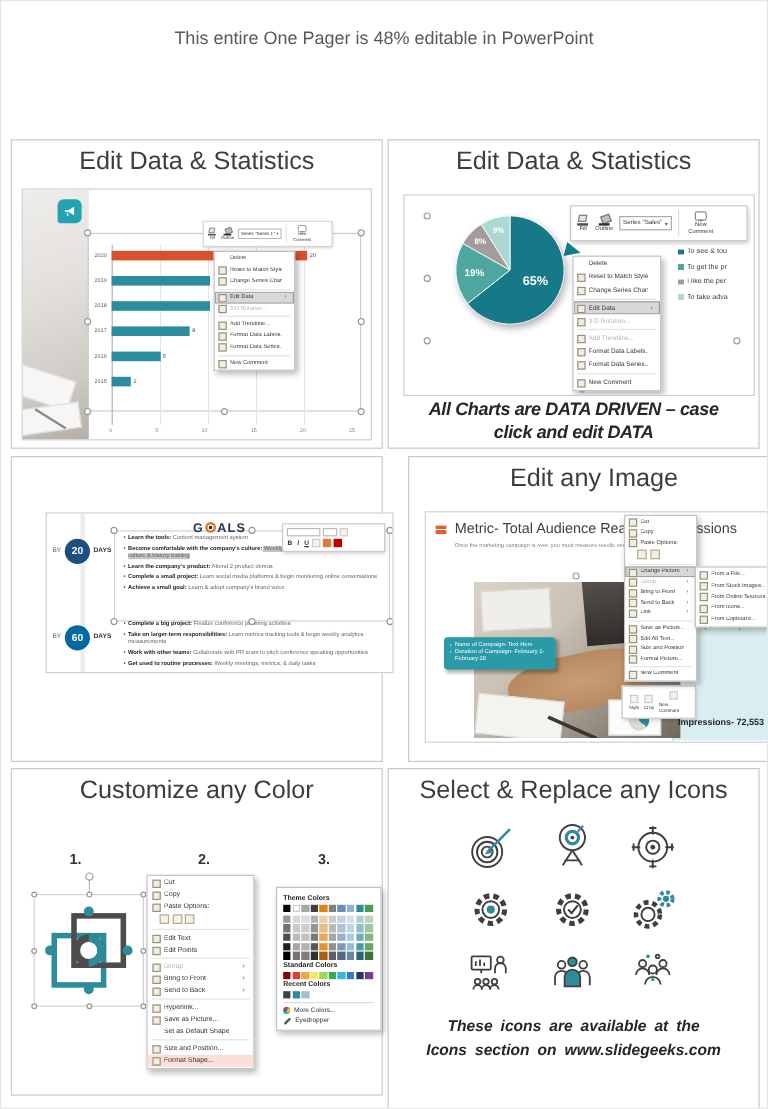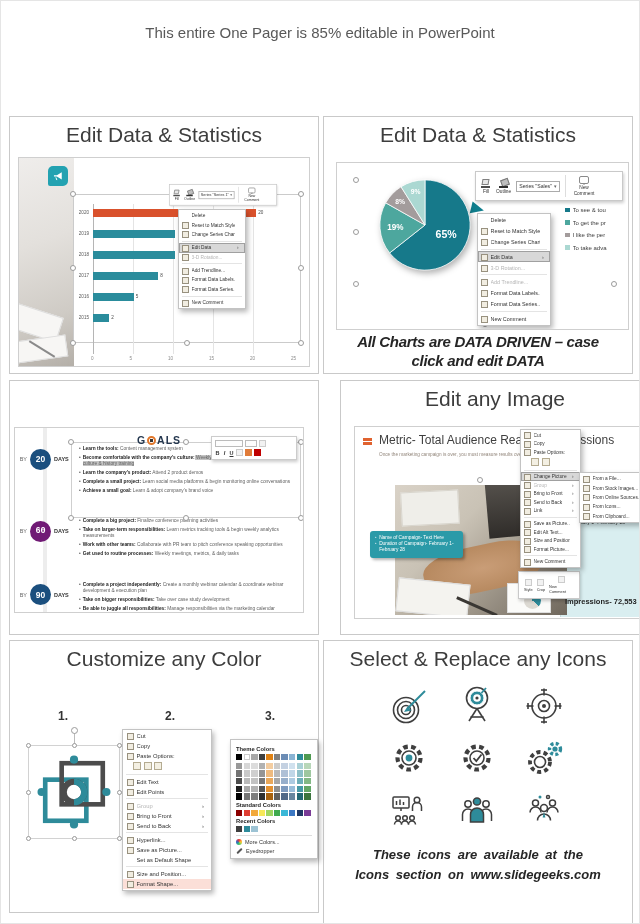--- a/index.html
+++ b/index.html
@@ -11,21 +11,21 @@
   .ptitle{text-align:center;font-size:21px;color:#3d3d3d;margin-top:6px;font-weight:400;}
   #p1{left:8px;top:115px;width:310px;height:258px;}
   #p2{left:322px;top:115px;width:310px;height:258px;}
   #p3{left:8px;top:379px;width:310px;height:255px;}
   #p4{left:339px;top:379px;width:310px;height:255px;}
   #p5{left:8px;top:639px;width:310px;height:273px;}
   #p6{left:322px;top:639px;width:310px;height:347px;}
   .shot{position:absolute;border:1px solid #cfcfcf;background:#fff;overflow:hidden;}
   #shot1{left:8px;top:40px;width:292px;height:210px;}
   #shot2{left:12px;top:45px;width:293px;height:168px;}
-  #shot3{left:4px;top:46px;width:290px;height:186px;}
+  #shot3{left:28px;top:46px;width:290px;height:134px;}
   #shot4{left:13px;top:45px;width:294px;height:193px;}
   
   .menu{position:absolute;background:#fff;border:1px solid #c3c3c3;box-shadow:2px 3px 5px rgba(0,0,0,.28);z-index:6;padding:1px 0;}
   .mi{display:flex;align-items:center;gap:2.5px;color:#333;}
   .mic{flex:0 0 7px;height:6px;position:relative;}
   .mic.box::before{content:"";position:absolute;left:0;top:0;width:5px;height:5px;border:1px solid #98917f;background:#f1ede1;}
   .mil{flex:1;white-space:nowrap;overflow:hidden;}
   .mia{flex:0 0 5px;color:#555;}
   .mi.dis{color:#b5b5b5;}
   .mi.hl{background:#d8d8d8;box-shadow:inset 0 0 0 1px #a0a0a0;}
@@ -139,21 +139,21 @@
   .eyeic{width:7px;height:2px;background:#555;transform:rotate(-45deg);border-radius:1px;}
   .pksep{border-top:1px solid #ddd;margin-top:3px;}
   
   .icocell{position:absolute;width:38px;height:38px;}
   .inote{position:absolute;left:4px;right:4px;top:204px;text-align:center;font-weight:bold;font-style:italic;font-size:13px;color:#262626;line-height:1.5;word-spacing:3px;}
 </style>
 </head>
 <body>
 
 <div class="hdr">
-  <p>This entire One Pager is 85% editable in PowerPoint</p>
+  <p>This entire One Pager is 48% editable in PowerPoint</p>
 </div>
 
 <div class="panel" id="p1">
   <div class="ptitle">Edit Data &amp; Statistics</div>
   <div class="shot" id="shot1">
     <div id="pstrip">
       <div class="sheet" style="left:-6px;bottom:30px;width:48px;height:26px;transform:rotate(18deg);"></div>
       <div class="sheet" style="left:-4px;bottom:6px;width:52px;height:22px;transform:rotate(-8deg);"></div>
       <div style="position:absolute;left:8px;bottom:16px;width:30px;height:2px;background:#8a8a8a;transform:rotate(32deg);"></div>
     </div>
@@ -465,21 +465,21 @@
             </div>
             <div class="msit">
               <span class="msbul">•</span>
               <span class="mstx"><b>Achieve a small goal:</b><span> Learn &amp; adopt company's brand voice</span></span>
             </div>
           </div>
         </div>
         <div class="msrow">
           <div class="msleft">
             <span class="msby">BY</span>
-            <span class="mscirc" style="background: #701a75; font-family: Liberation Mono, monospace;">60</span>
+            <span class="mscirc" style="background: #0369a1;">60</span>
             <span class="msdays">DAYS</span>
           </div>
           <div class="mslist">
             <div class="msit">
               <span class="msbul">•</span>
               <span class="mstx"><b>Complete a big project:</b><span> Finalize conference planning activities</span></span>
             </div>
             <div class="msit">
               <span class="msbul">•</span>
               <span class="mstx"><b>Take on larger-term responsibilities:</b><span> Learn metrics tracking tools &amp; begin weekly analytics measurements</span></span>

